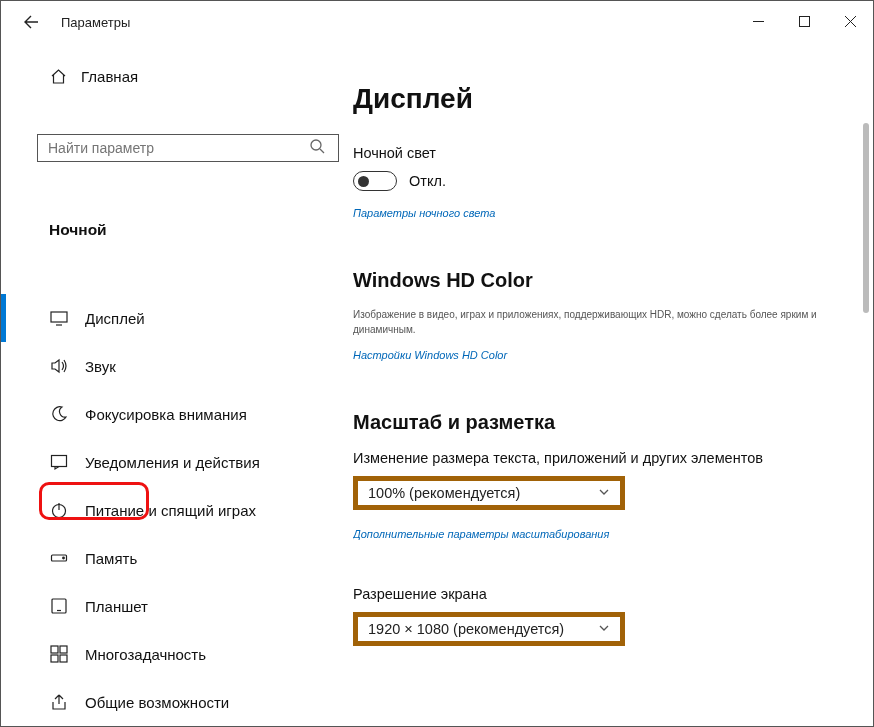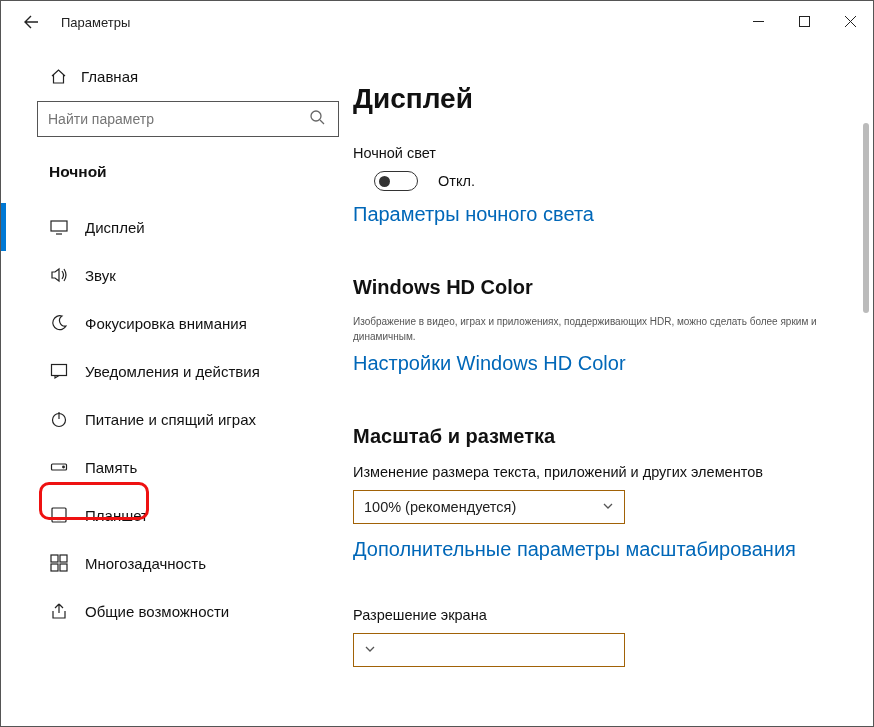--- a/index.html
+++ b/index.html
@@ -9,48 +9,48 @@
   
   .titlebar { height: 42px; display: flex; align-items: center; padding-left: 18px; position: relative; }
   .titlebar .back { width: 24px; height: 24px; display:flex; align-items:center; justify-content:center; margin-right:18px; cursor:pointer; }
   .titlebar .title { font-size: 13px; color: #222; }
   .win-controls { position: absolute; right: 0; top: 0; height: 40px; display: flex; }
   .win-controls div { width: 46px; height: 40px; display:flex; align-items:center; justify-content:center; cursor:pointer; font-size:14px; color:#222; }
 
   .body { flex: 1; display: flex; overflow: hidden; }
 
   
-  .sidebar { width: 352px; padding: 18px 14px 0 36px; display:flex; flex-direction:column; overflow:hidden; }
+  .sidebar { width: 352px; padding: 18px 14px 0 36px; display:flex; flex-direction:column; overflow:hidden;justify-content:space-between; }
   .home-row { display:flex; align-items:center; gap:14px; font-size:15px; color:#111; padding: 6px 0 16px 12px; cursor:pointer; }
   .home-row .icon { width:18px; height:18px; display:flex; align-items:center; justify-content:center; }
-  .search { border:1px solid #555; height:36px; display:flex; align-items:center; padding:0 10px; margin-bottom:22px; }
+  .search { border:1px solid #555; height:28px; display:flex; align-items:center; padding:0 10px; margin-bottom:22px; }
   .search input { flex:1; border:none; outline:none; font-size:14px; color:#666; background:transparent; }
   .search .sicon { width:18px; height:18px; color:#666; }
   .section { font-weight:600; font-size:15.5px; color:#111; padding: 4px 0 22px 12px; }
   .navlist { display:flex; flex-direction:column; gap:0; }
   .navitem { display:flex; align-items:center; gap:16px; height:48px; padding-left:12px; font-size:15px; color:#111; cursor:pointer; position:relative; }
   .navitem.active::before { content:""; position:absolute; left:-36px; top:0; bottom:0; width:5px; background:#0078d4; }
   .navitem .nicon { width:20px; height:20px; display:flex; align-items:center; justify-content:center; color:#222; flex-shrink:0; }
 
   
   .highlight-box { position:absolute; border:3.5px solid #e11; border-radius:10px; pointer-events:none; left:38px; top:481px; width:110px; height:38px; }
 
   
   .main { flex:1; padding: 40px 0 0 0; overflow:hidden; position:relative; }
   .main-inner { padding-right: 24px; }
   .h1 { font-size:28px; font-weight:600; color:#111; margin-bottom:30px; }
   .h2 { font-size:20px; font-weight:600; color:#111; margin: 8px 0 16px 0; }
   .label { font-size:14.5px; color:#111; margin-bottom:10px; }
   .desc { font-size:10px; color:#555; line-height:1.45; margin-bottom:8px; }
-  .link { font-size:20px; color:#0067b8; cursor:pointer; margin-bottom:24px; display:inline-block; }
-  .toggle-row { display:flex; align-items:center; gap:20px; margin-bottom:12px;margin-left:21px; }
+  .link { font-size:11px; color:#0067b8; cursor:pointer; margin-bottom:24px; display:inline-block;font-style:italic; }
+  .toggle-row { display:flex; align-items:center; gap:12px; margin-bottom:12px; }
   .toggle { width:44px; height:20px; border:1px solid #333; border-radius:10px; position:relative; background:#fff; cursor:pointer; }
   .toggle .knob { width:11px; height:11px; border-radius:50%; background:#333; position:absolute; left:4px; top:3.5px; }
   .toggle-label { font-size:14.5px; color:#111; }
-  .select { width:272px; height:34px; border:1px solid #a16207; display:flex; align-items:center; justify-content:space-between; padding:0 10px; font-size:14.5px; color:#222; cursor:pointer; margin-bottom:14px; }
+  .select { width:272px; height:34px; border:5px solid #a16207; display:flex; align-items:center; justify-content:space-between; padding:0 10px; font-size:14.5px; color:#222; cursor:pointer; margin-bottom:14px; }
   .select .chev { font-size:12px; color:#555; }
   .section-block { margin-bottom: 26px; }
 
   
   .scrollbar { position:absolute; right:2px; top:2px; bottom:2px; width:16px; }
   .scrollbar .thumb { position:absolute; right:2px; top:120px; width:6px; height:190px; background:#bbb; border-radius:3px; }
 </style>
 </head>
 <body>
 
@@ -217,20 +217,21 @@
           <div class="label">Изменение размера текста, приложений и других элементов</div>
           <div class="select">
             <span>100% (рекомендуется)</span>
             <span class="chev"><svg width="12" height="12" viewBox="0 0 12 12" stroke="#555" stroke-width="1.3" fill="none">
                   <path d="M2 4 L6 8 L10 4"></path>
                 </svg></span>
           </div>
           <span class="link">Дополнительные параметры масштабирования</span>
           <div class="label" style="margin-top:22px">Разрешение экрана</div>
           <div class="select">
+            <span>1920 × 1080 (рекомендуется)</span>
             <span class="chev"><svg width="12" height="12" viewBox="0 0 12 12" stroke="#555" stroke-width="1.3" fill="none">
                   <path d="M2 4 L6 8 L10 4"></path>
                 </svg></span>
           </div>
         </div>
       </div>
     </div>
 
   </div>
 

